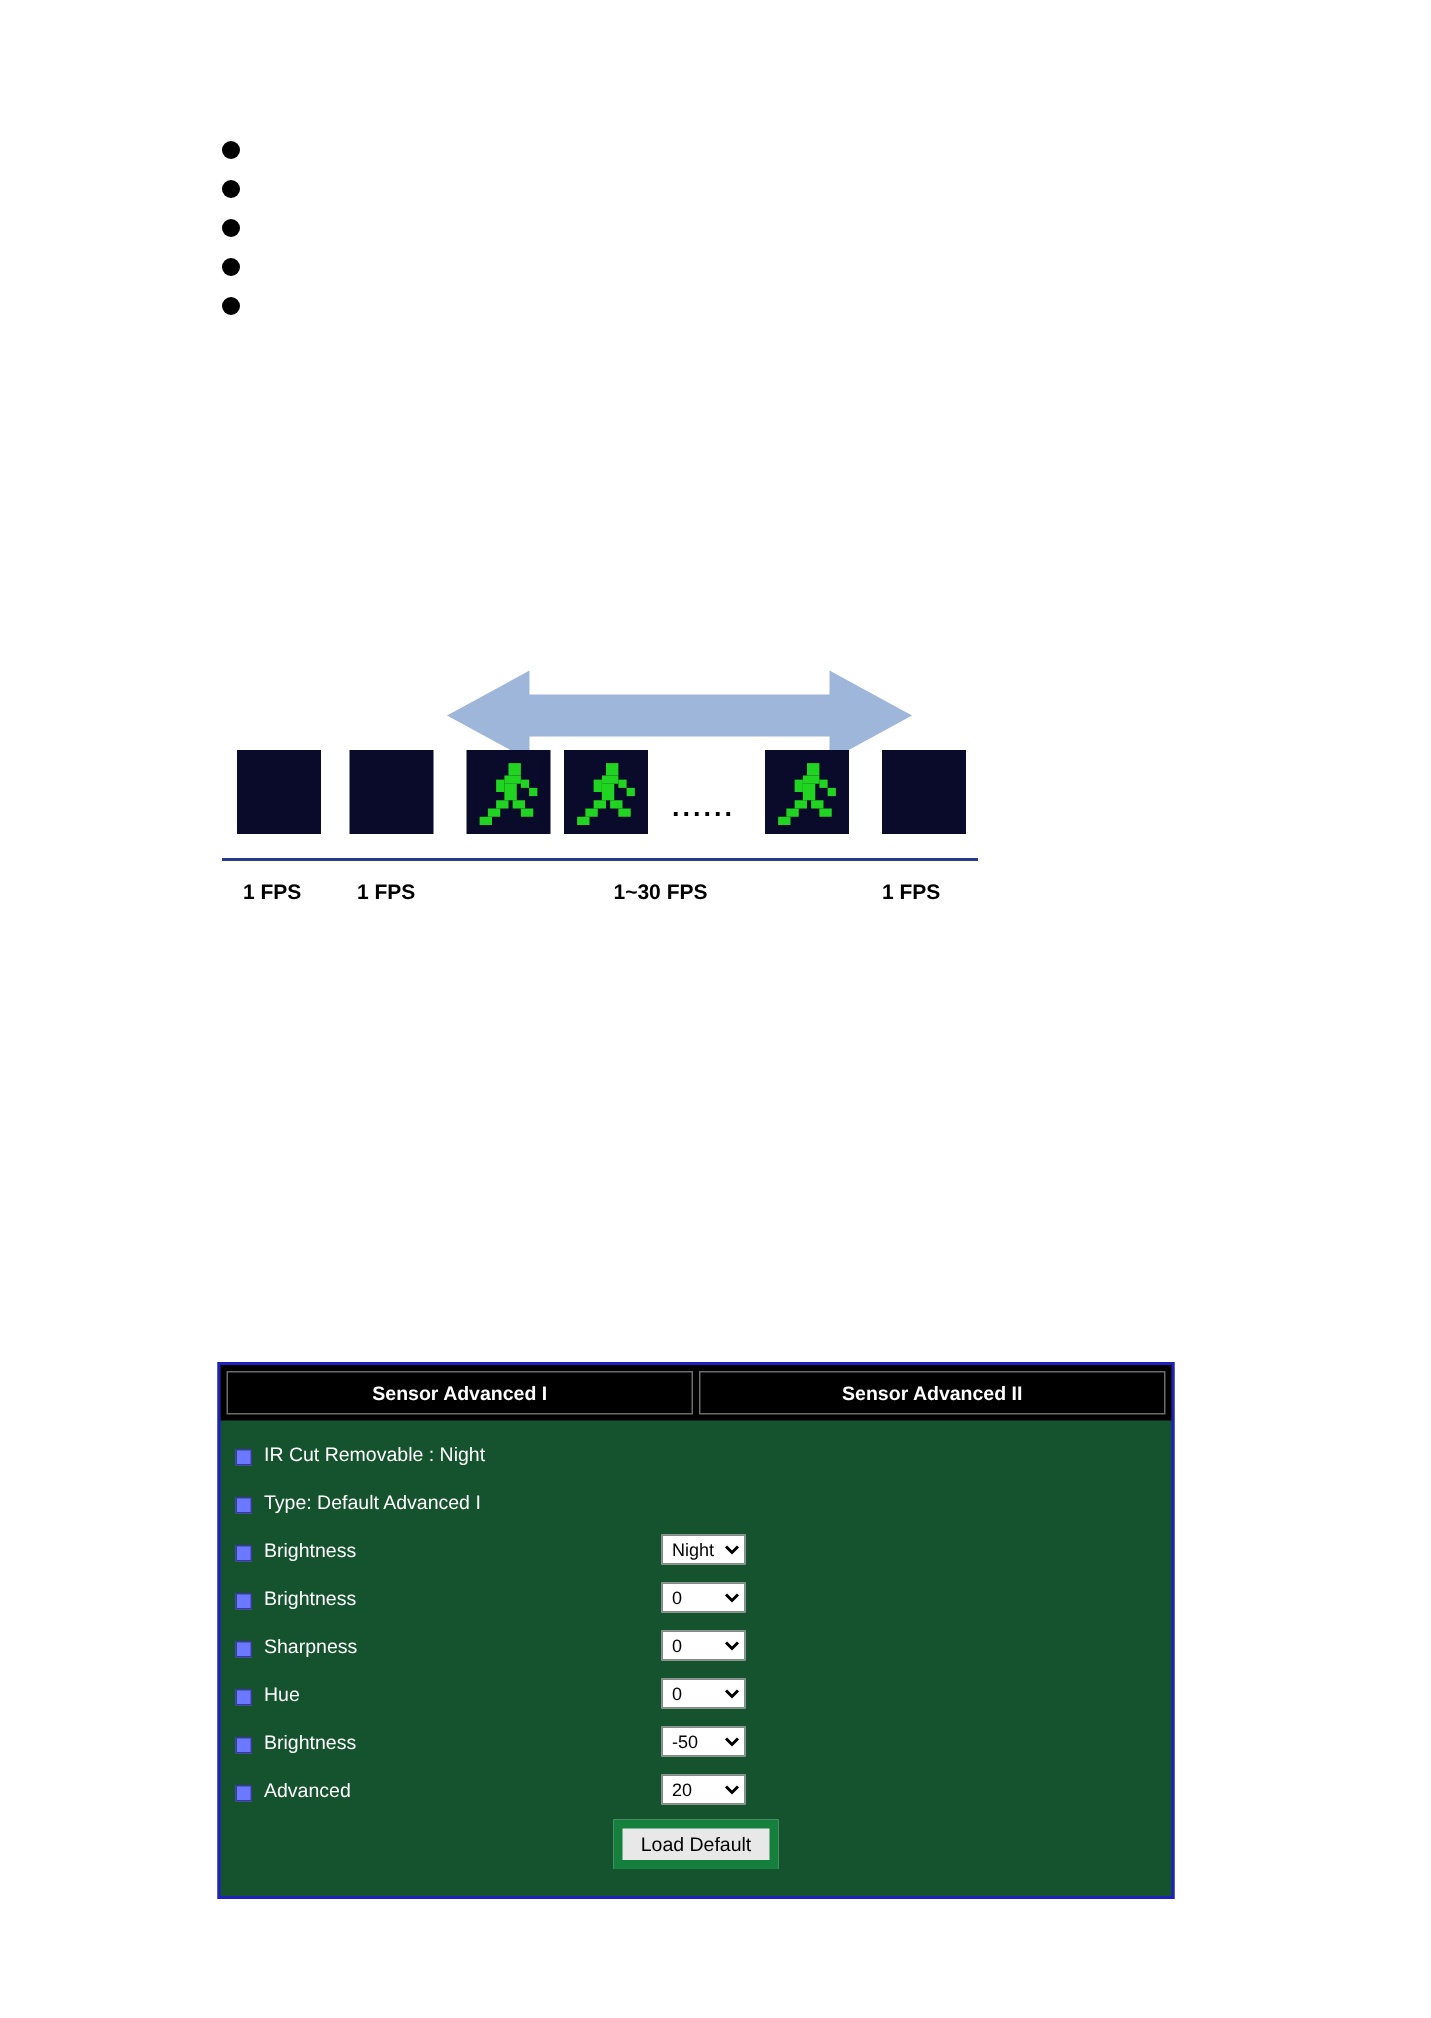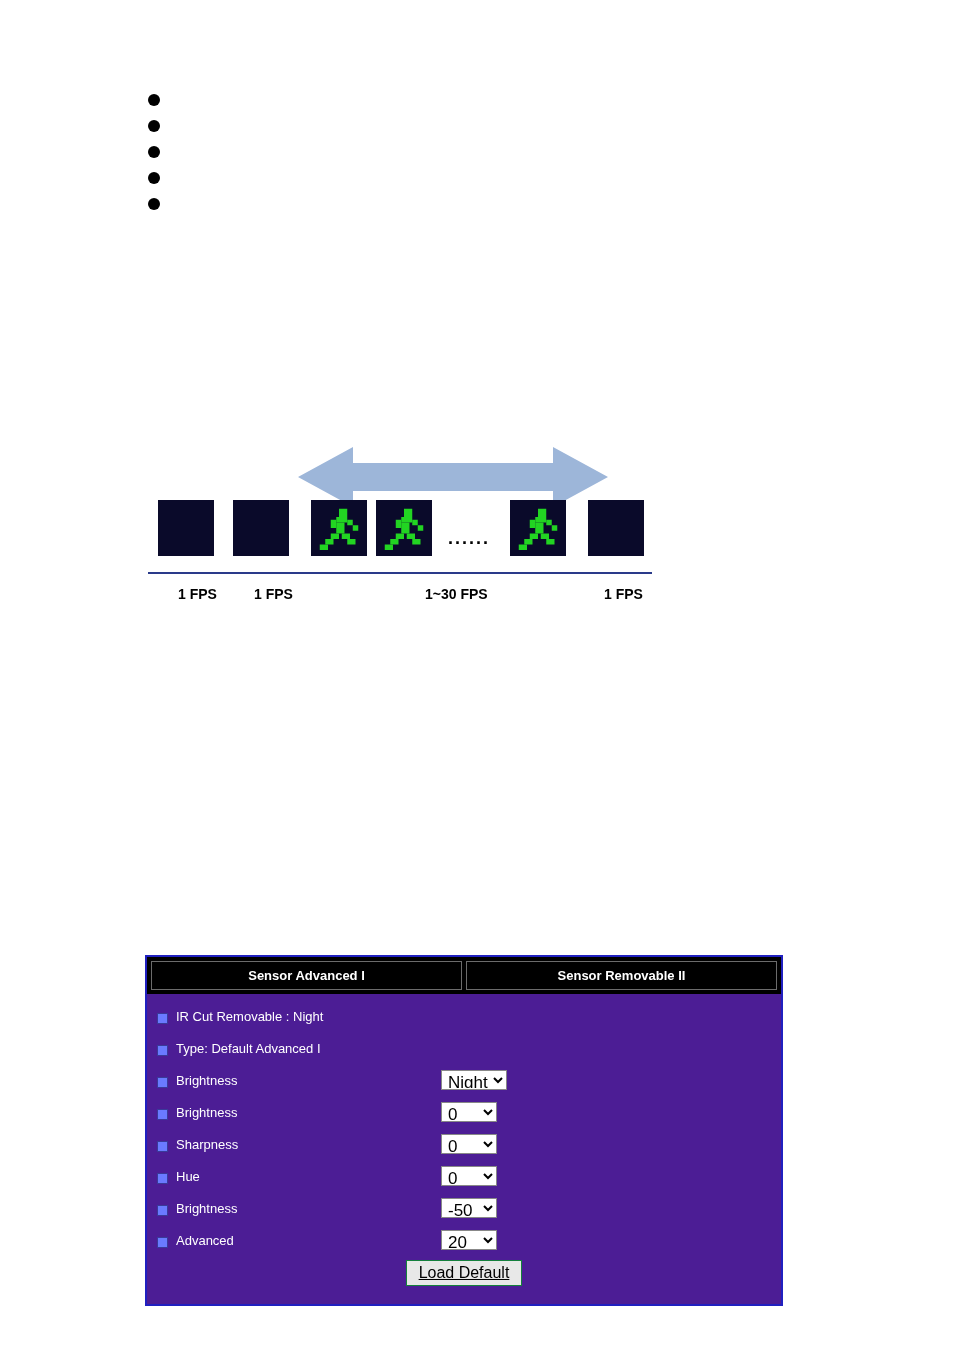--- a/index.html
+++ b/index.html
@@ -79,30 +79,30 @@
     border-top: 2px solid #2a3a8a;
   }
   .fps-row {
     position: absolute;
     left: 0;
     top: 186px;
     width: 520px;
     font-size: 14px;
     font-weight: bold;
   }
-  .fps-row span { position: absolute; margin-left: 16px; }
+  .fps-row span { position: absolute; }
 
   
   .panel-wrap {
     position: absolute;
     left: 145px;
-    top: 955px;
+    top: 908px;
     width: 634px;
     border: 2px solid #2020c0;
-    background: #4c1d95;
+    background: #14532d;
     color: #fff;
     font-size: 13px;
   }
   .tabs {
     display: flex;
     padding: 4px;
     gap: 4px;
     background: #000;
   }
   .tab {
@@ -131,40 +131,39 @@
     margin-right: 8px;
     flex-shrink: 0;
   }
   .label-col {
     width: 284px;
     display: flex;
     align-items: flex-end;
   }
   .lbl { white-space: pre; }
   .ctl select {
-    font-size: 17px;
+    font-size: 12px;
     padding: 1px 2px;
     height: 20px;
     background: #fff;
     color: #000;
     border: 1px solid #888;
     min-width: 56px;
   }
   .footer {
     text-align: center;
     padding: 4px 0 8px 0;
   }
   .footer button {
     background: #e8e8e8;
     color: #000;
-    border: 1px solid #15803d;
+    border: 6px solid #15803d;
     padding: 3px 12px;
-    font-size: 16px;
+    font-size: 13px;
     cursor: pointer;
-    text-decoration: underline;
   }
 </style>
 </head>
 <body>
 
 <div class="page">
 
   <div class="bullets">
     <div class="b"></div>
     <div class="b"></div>
@@ -253,21 +252,21 @@
       <span style="left:14px">1 FPS</span>
       <span style="left:90px">1 FPS</span>
       <span style="left:261px">1~30 FPS</span>
       <span style="left:440px">1 FPS</span>
     </div>
   </div>
 
   <div class="panel-wrap">
     <div class="tabs">
       <div class="tab">Sensor Advanced I</div>
-      <div class="tab">Sensor Removable II</div>
+      <div class="tab">Sensor Advanced II</div>
     </div>
     <div class="body">
 
       <div class="row">
         <div class="label-col">
           <span class="sq"></span>
           <span class="lbl">IR Cut Removable : Night</span>
         </div>
       </div>
 

